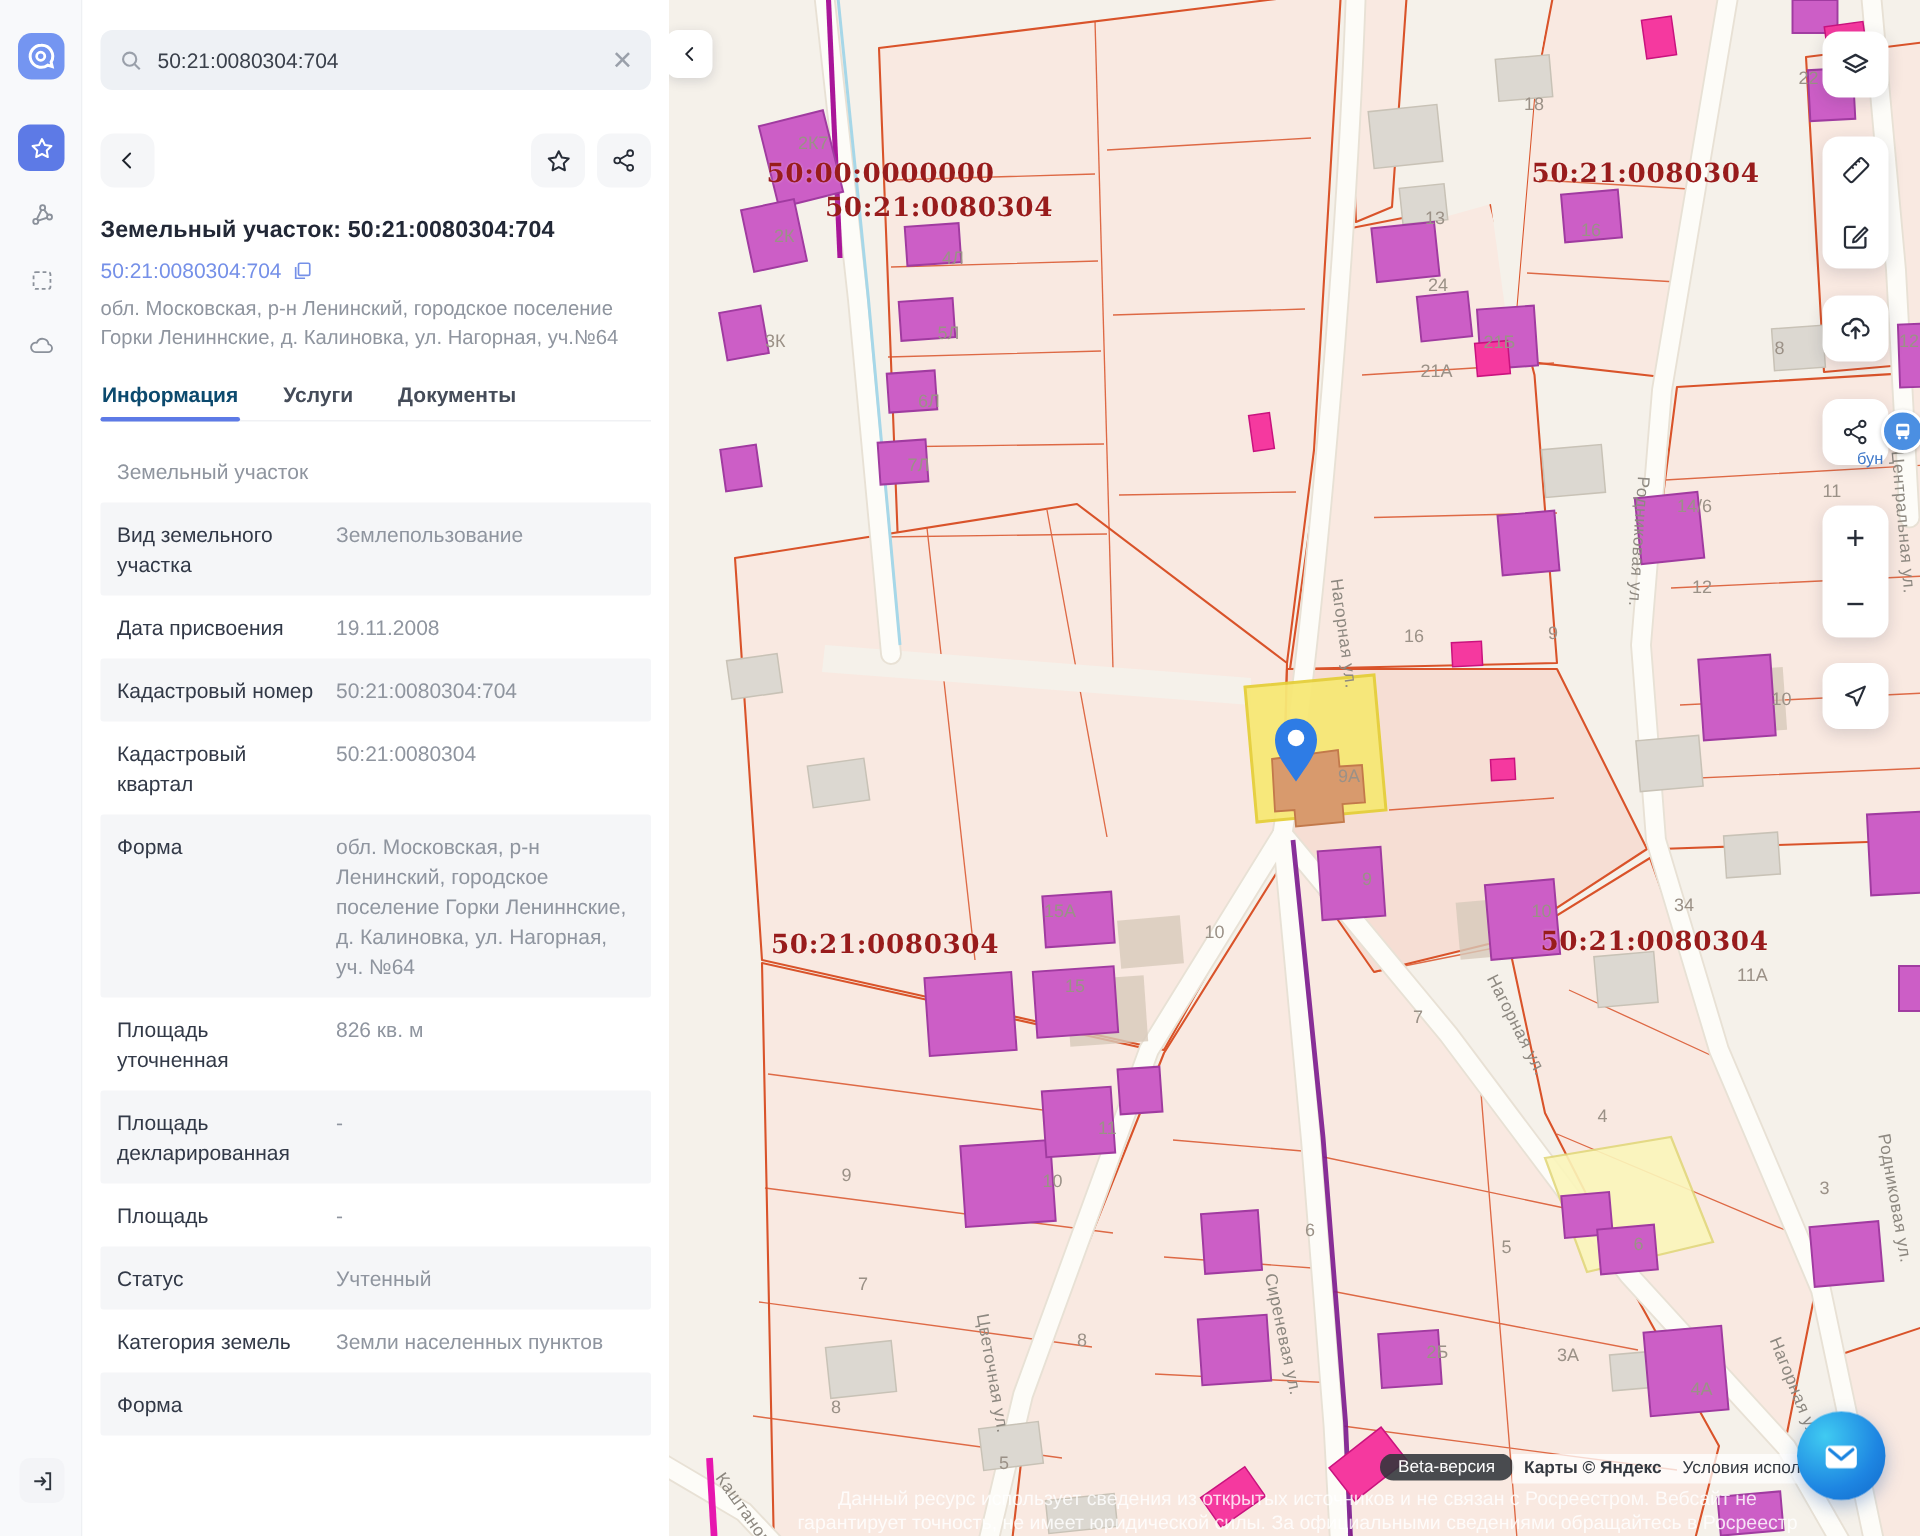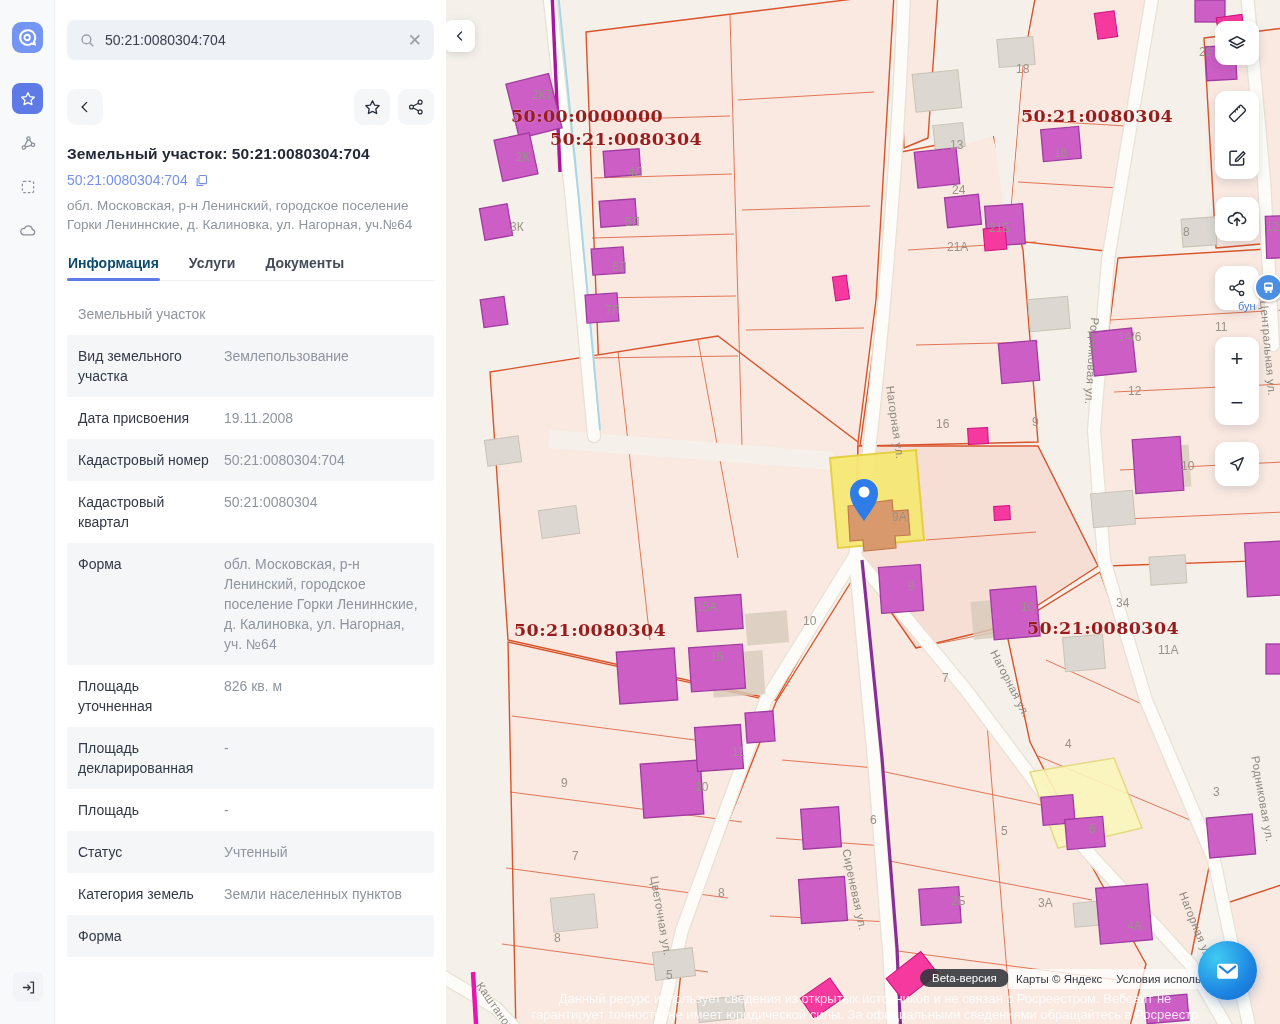--- a/index.html
+++ b/index.html
@@ -44,21 +44,21 @@
   .street { position:absolute; font-size:11.5px; color:#8d8880; letter-spacing:.4px; white-space:nowrap; transform-origin:0 0; }
   .collapse-btn { position:absolute; left:-2px; top:20px; width:31px; height:32px; background:#fff; border-radius:8px; box-shadow:0 2px 8px rgba(40,45,70,.16); display:flex; align-items:center; justify-content:center; font-size:16px; color:#20252e; }
   .mt-btn { position:absolute; left:769px; width:44px; height:44px; background:#fff; border-radius:11px; box-shadow:0 3px 10px rgba(40,45,70,.16); display:flex; align-items:center; justify-content:center; color:#272d38; }
   .mt-card { position:absolute; left:769px; width:44px; background:#fff; border-radius:11px; box-shadow:0 3px 10px rgba(40,45,70,.16); display:flex; flex-direction:column; align-items:center; }
   .mt-card .ci { width:44px; height:44px; display:flex; align-items:center; justify-content:center; color:#272d38; cursor:pointer; }
   .zoomtxt { font-size:22px; color:#272d38; font-weight:400; }
   .bus-poi { position:absolute; left:808px; top:273px; width:29px; height:29px; border-radius:50%; background:#4b8fe2; border:2px solid #fff; display:flex; align-items:center; justify-content:center; box-shadow:0 1px 3px rgba(0,0,0,.25); }
   .bus-label { position:absolute; left:792px; top:300px; font-size:11px; color:#4079c9; }
   .beta-pill { position:absolute; left:474px; top:969px; background:rgba(48,52,58,.88); color:#fff; font-size:11.5px; padding:3px 12px; border-radius:10px; }
   .attr { position:absolute; left:562px; top:969px; height:20px; background:rgba(255,255,255,.75); display:flex; align-items:center; gap:14px; padding:0 8px; max-width:196px; overflow:hidden; white-space:nowrap; }
-  .attr .c { font-size:11.5px; color:#33383f; }
+  .attr .c { font-size:11.5px; color:#33383f;font-weight:bold; }
   .attr .t { font-size:11.5px; color:#33383f; }
   .watermark { position:absolute; left:10px; top:991px; width:818px; font-size:13px; line-height:16px; color:rgba(255,255,255,.82); text-align:center; pointer-events:none; }
   .chat-btn { position:absolute; left:752px; top:941px; width:59px; height:59px; border-radius:50%; background:radial-gradient(circle at 32% 28%, #40cbf2 0%, #1e86e2 60%, #1168c9 100%); display:flex; align-items:center; justify-content:center; box-shadow:0 4px 12px rgba(20,80,160,.35); }
 </style>
 </head>
 <body>
 
 <div class="app">
 
   <aside class="rail">

